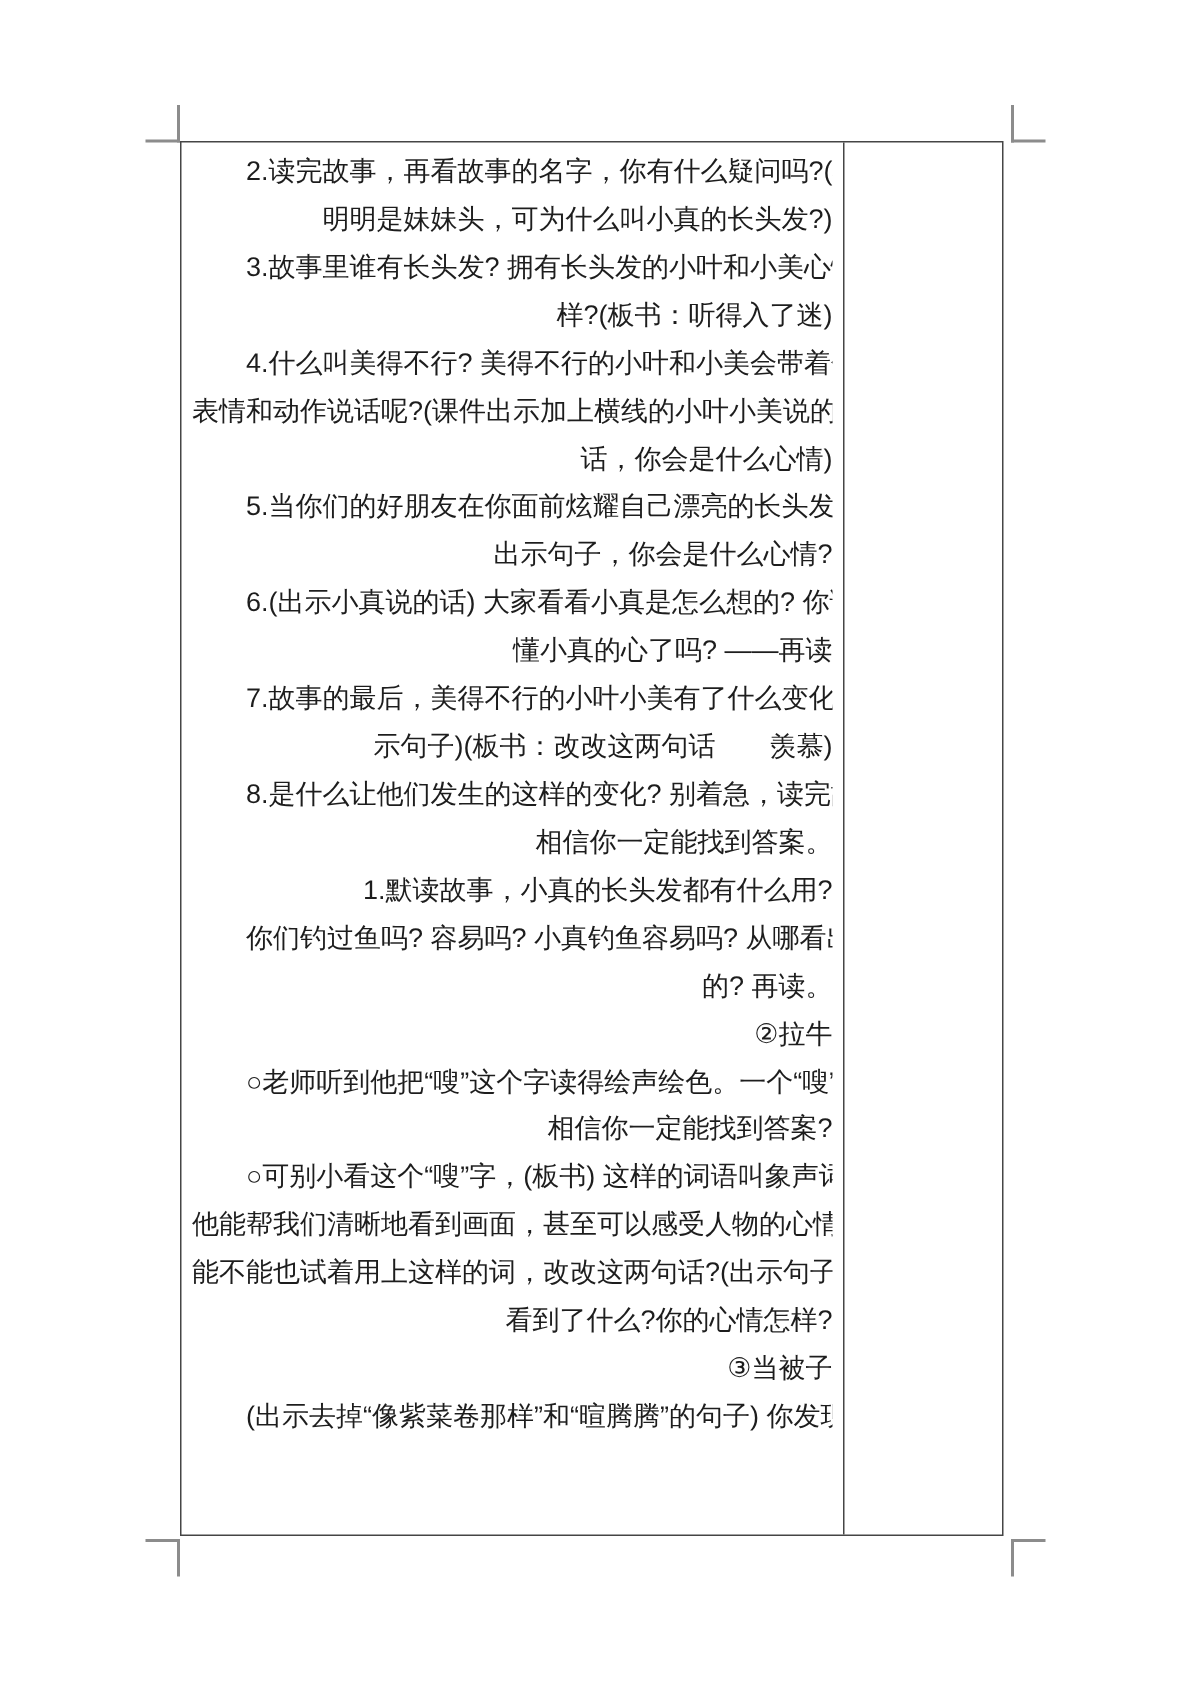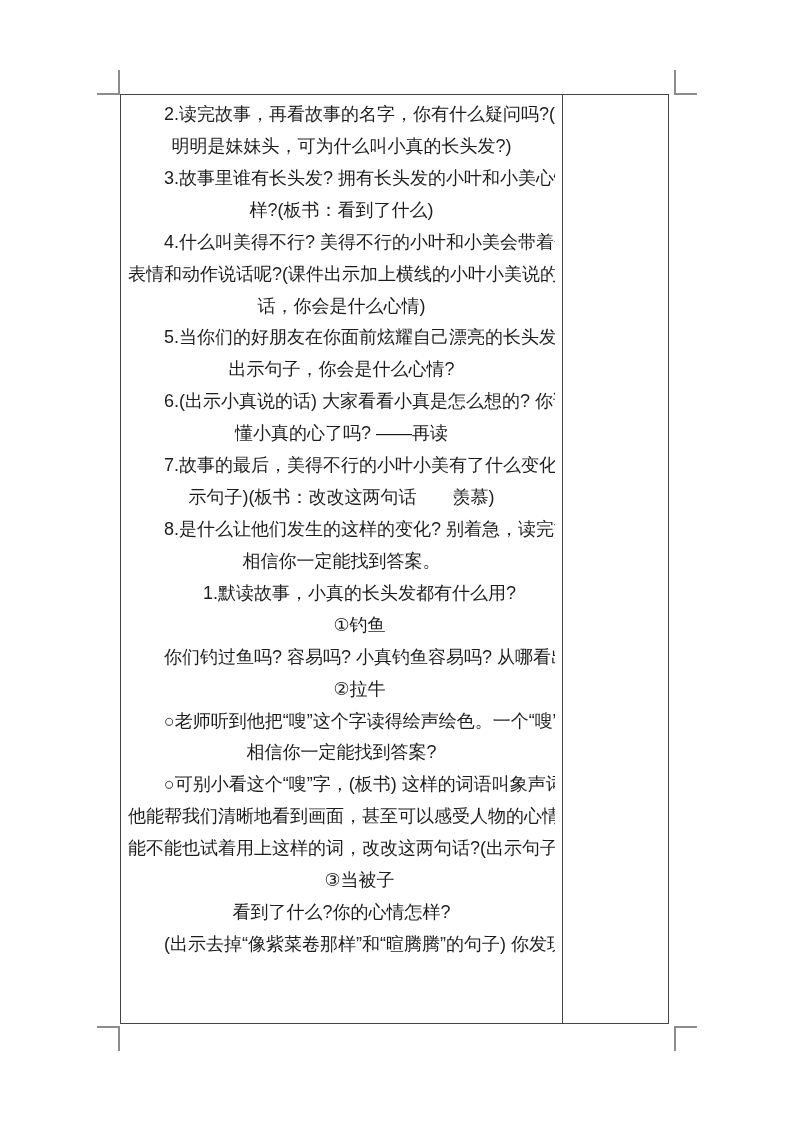--- a/index.html
+++ b/index.html
@@ -51,63 +51,63 @@
     flex: 1;
     box-sizing: border-box;
   }
 
   .line {
     height: 31.93px;
     line-height: 31.93px;
     font-size: 18px;
     white-space: nowrap;
     overflow: hidden;
-    text-align: center;
+    text-align: right;
   }
   .line.indent { text-indent: 36px; }
   .line.fill   { text-align: justify; text-align-last: justify; }
 </style>
 </head>
 <body>
 
 <div class="page">
 
   <div class="crop tl"></div>
   <div class="crop tr"></div>
   <div class="crop bl"></div>
   <div class="crop br"></div>
 
   <div class="doc-table">
     <div class="cell-main">
       <div>
           <div class="line indent fill">2.读完故事，再看故事的名字，你有什么疑问吗?(小真</div>
           <div class="line">明明是妹妹头，可为什么叫小真的长头发?)</div>
           <div class="line indent fill">3.故事里谁有长头发? 拥有长头发的小叶和小美心情怎</div>
-          <div class="line">样?(板书：看到了什么)</div>
+          <div class="line">样?(板书：听得入了迷)</div>
           <div class="line indent fill">4.什么叫美得不行? 美得不行的小叶和小美会带着什么</div>
           <div class="line fill">表情和动作说话呢?(课件出示加上横线的小叶小美说的三句</div>
           <div class="line">话，你会是什么心情)</div>
           <div class="line indent fill">5.当你们的好朋友在你面前炫耀自己漂亮的长头发时，</div>
           <div class="line">出示句子，你会是什么心情?</div>
           <div class="line indent fill">6.(出示小真说的话) 大家看看小真是怎么想的? 你读</div>
           <div class="line">懂小真的心了吗? ——再读</div>
           <div class="line indent fill">7.故事的最后，美得不行的小叶小美有了什么变化?(出</div>
           <div class="line">示句子)(板书：改改这两句话　　羡慕)</div>
           <div class="line indent fill">8.是什么让他们发生的这样的变化? 别着急，读完故事</div>
           <div class="line">相信你一定能找到答案。</div>
           <div class="line indent">1.默读故事，小真的长头发都有什么用?</div>
-          <div class="line indent">①钓鱼</div>
           <div class="line indent fill">你们钓过鱼吗? 容易吗? 小真钓鱼容易吗? 从哪看出来</div>
+          <div class="line">的? 再读。</div>
           <div class="line indent">②拉牛</div>
           <div class="line indent fill">○老师听到他把“嗖”这个字读得绘声绘色。一个“嗖”字</div>
           <div class="line">相信你一定能找到答案?</div>
           <div class="line indent fill">○可别小看这个“嗖”字，(板书) 这样的词语叫象声词，</div>
           <div class="line fill">他能帮我们清晰地看到画面，甚至可以感受人物的心情。你</div>
           <div class="line fill">能不能也试着用上这样的词，改改这两句话?(出示句子) 你</div>
+          <div class="line">看到了什么?你的心情怎样?</div>
           <div class="line indent">③当被子</div>
-          <div class="line">看到了什么?你的心情怎样?</div>
           <div class="line indent fill">(出示去掉“像紫菜卷那样”和“暄腾腾”的句子) 你发现</div>
         </div>
     </div>
     <div class="cell-side"></div>
   </div>
 
 </div>
 
 </body></html>

